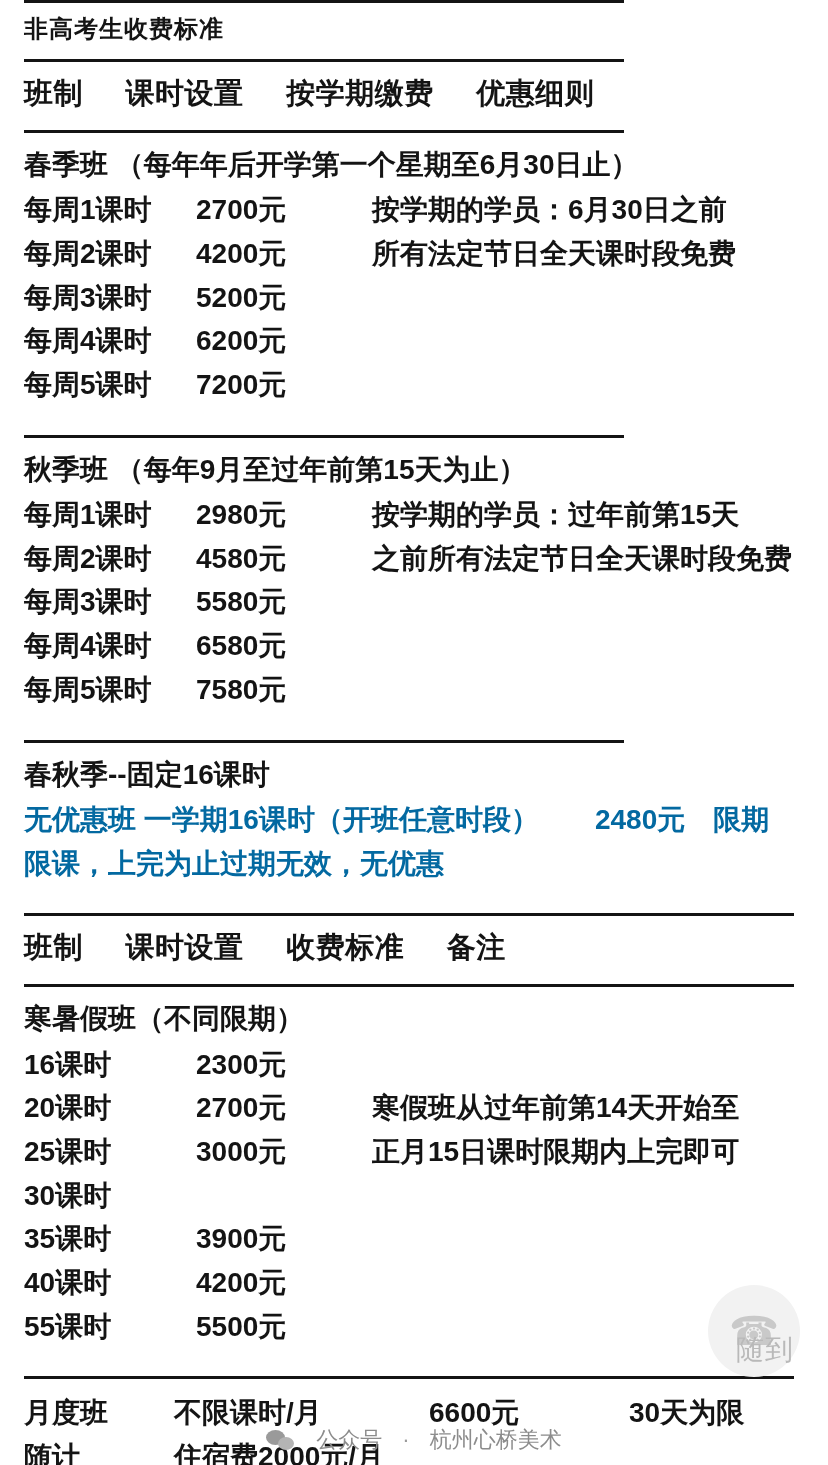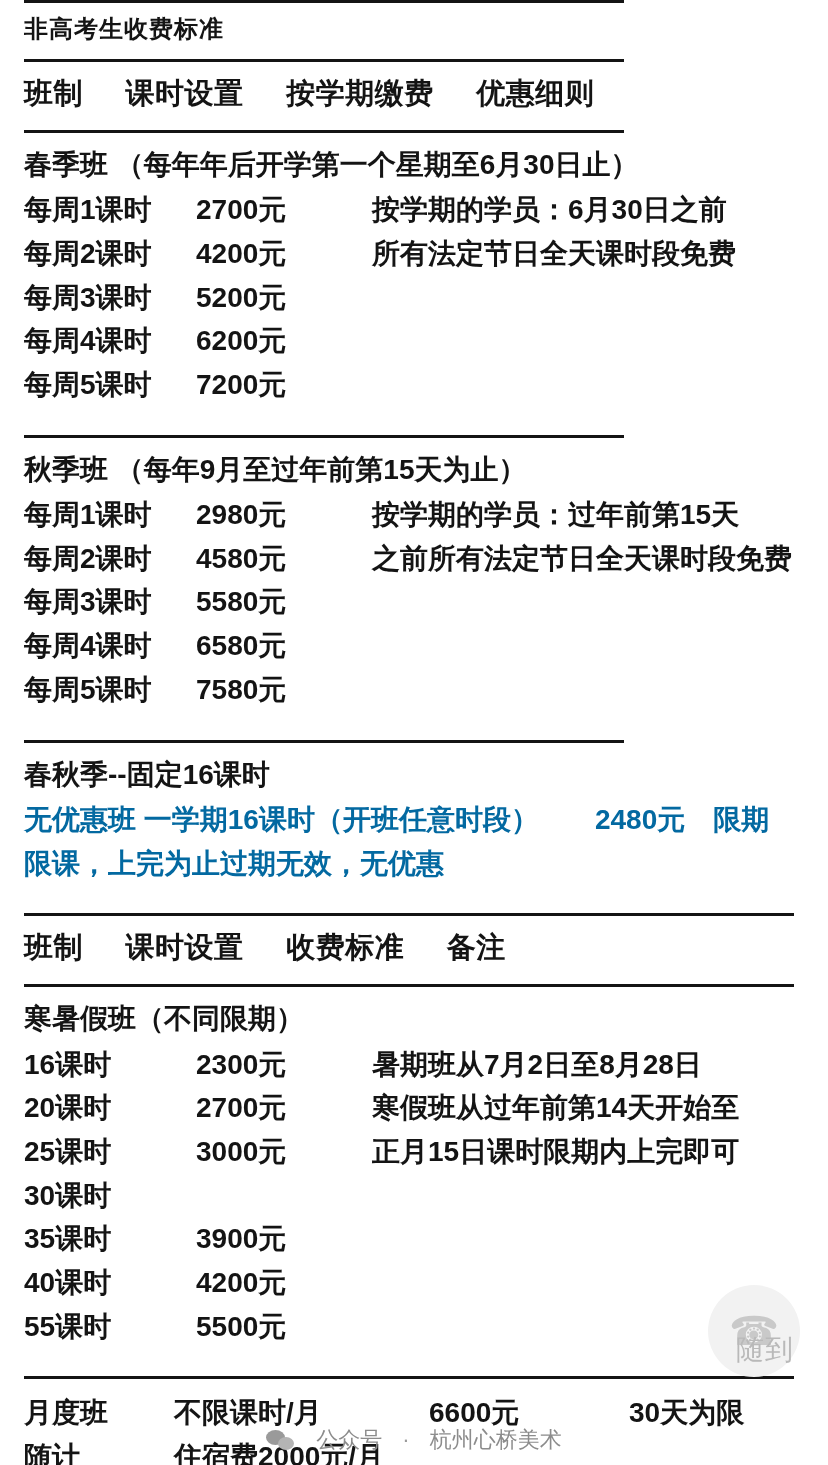--- a/index.html
+++ b/index.html
@@ -229,21 +229,20 @@
     <span>收费标准</span>
     <span>备注</span>
   </div>
 
   <hr class="rule wide">
   <div class="section">
     <div class="sec-title">寒暑假班（不同限期）</div>
     <div class="price-row">
       <span class="c-hours">16课时</span>
       <span class="c-price">2300元</span>
-      <span class="c-note">暑期班从7月2日至8月28日</span>
     </div>
     <div class="price-row">
       <span class="c-hours">20课时</span>
       <span class="c-price">2700元</span>
       <span class="c-note">寒假班从过年前第14天开始至</span>
     </div>
     <div class="price-row">
       <span class="c-hours">25课时</span>
       <span class="c-price">3000元</span>
       <span class="c-note">正月15日课时限期内上完即可</span>

